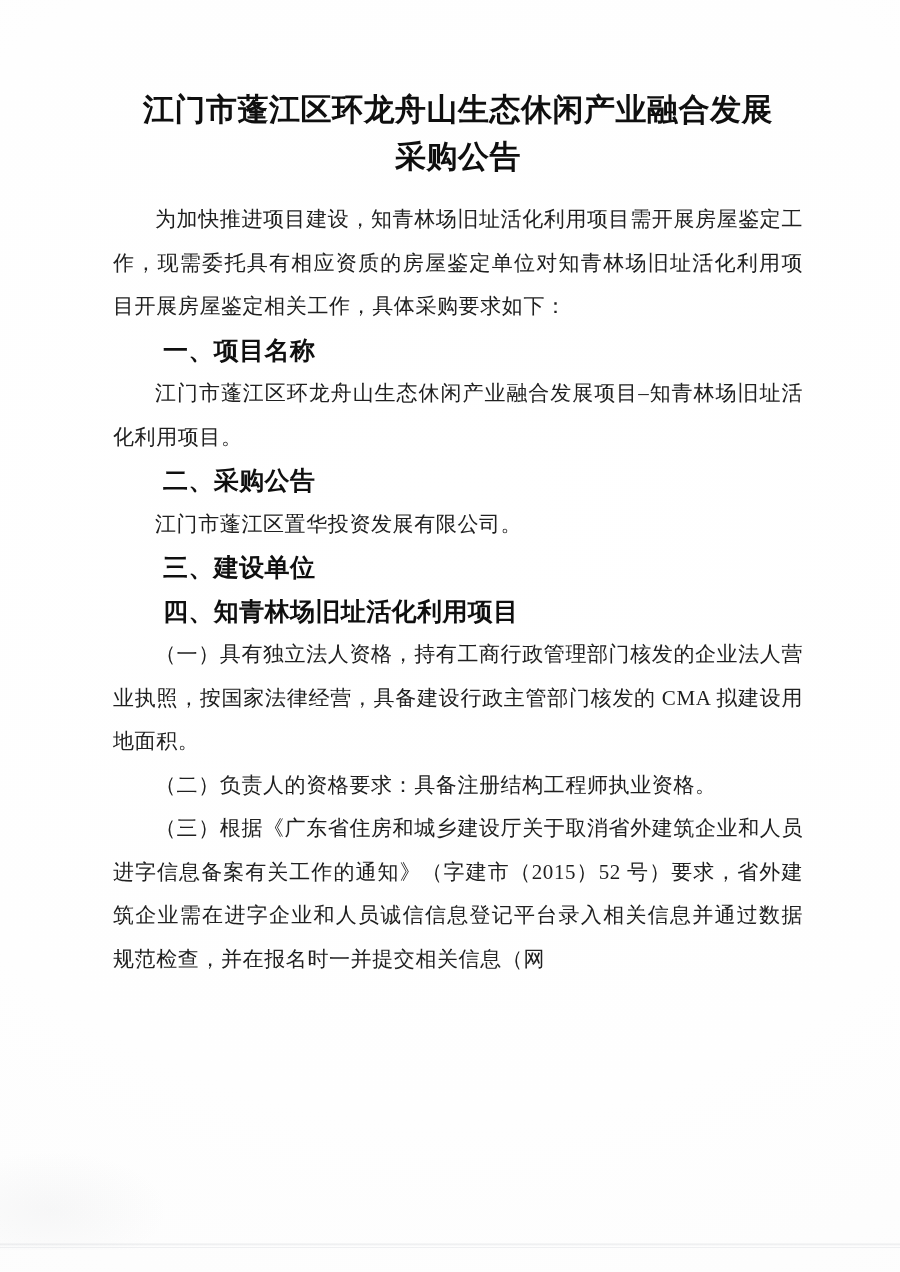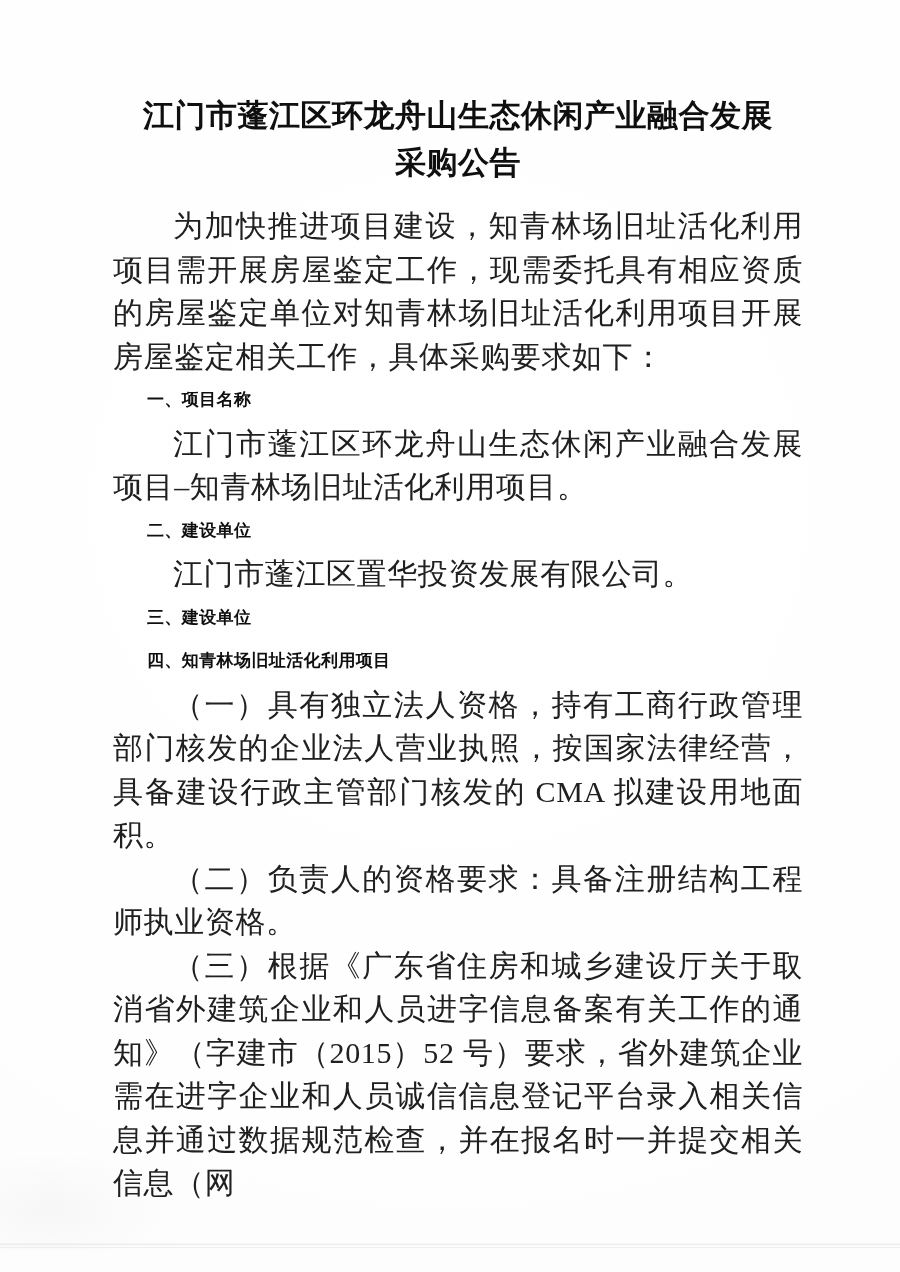--- a/index.html
+++ b/index.html
@@ -58,50 +58,50 @@
 
   #content {
     position: absolute;
     left: 113px;
     top: 0;
     width: 690px;
   }
 
   
   .doc-title {
-    margin: 10px;
+    margin: 4px;
     padding-top: 82px;
     text-align: center;
     font-family: "DejaVu Sans", "Liberation Sans", sans-serif;
     font-weight: 700;
     font-size: 31px;
     line-height: 47px;
     letter-spacing: 0.5px;
     color: #111111;
   }
   .doc-title .tline { display: block; white-space: nowrap; }
 
   
   .para {
     margin: 0;
-    font-size: 30px;
+    font-size: 21px;
     line-height: 43.5px;
     letter-spacing: 0.6px;
     text-align: justify;
     text-justify: inter-ideograph;
     text-indent: 2em;
     color: #222222;
   }
   .para.first-block { margin-top: 18px; }
 
   .section-heading {
     margin: 0;
     font-family: "DejaVu Sans", "Liberation Sans", sans-serif;
     font-weight: 700;
-    font-size: 17px;
+    font-size: 25px;
     line-height: 43.5px;
     letter-spacing: 0.4px;
     text-indent: 2em;
     color: #111111;
   }
 
   
   #content { filter: contrast(1.02); }
 </style>
 </head>
@@ -117,21 +117,21 @@
     <h1 class="doc-title">
       <span class="tline">江门市蓬江区环龙舟山生态休闲产业融合发展</span>
       <span class="tline">采购公告</span>
     </h1>
 
     <p class="para first-block">为加快推进项目建设，知青林场旧址活化利用项目需开展房屋鉴定工作，现需委托具有相应资质的房屋鉴定单位对知青林场旧址活化利用项目开展房屋鉴定相关工作，具体采购要求如下：</p>
 
     <h2 class="section-heading">一、项目名称</h2>
     <p class="para">江门市蓬江区环龙舟山生态休闲产业融合发展项目–知青林场旧址活化利用项目。</p>
 
-    <h2 class="section-heading">二、建设单位</h2>
+    <h2 class="section-heading">二、采购公告</h2>
     <p class="para">江门市蓬江区置华投资发展有限公司。</p>
 
     <h2 class="section-heading">三、建设单位</h2>
 
     <h2 class="section-heading">四、知青林场旧址活化利用项目</h2>
     <p class="para">（一）具有独立法人资格，持有工商行政管理部门核发的企业法人营业执照，按国家法律经营，具备建设行政主管部门核发的 CMA 拟建设用地面积。</p>
     <p class="para">（二）负责人的资格要求：具备注册结构工程师执业资格。</p>
     <p class="para">（三）根据《广东省住房和城乡建设厅关于取消省外建筑企业和人员进字信息备案有关工作的通知》（字建市（2015）52 号）要求，省外建筑企业需在进字企业和人员诚信信息登记平台录入相关信息并通过数据规范检查，并在报名时一并提交相关信息（网</p>
 
   </div>

